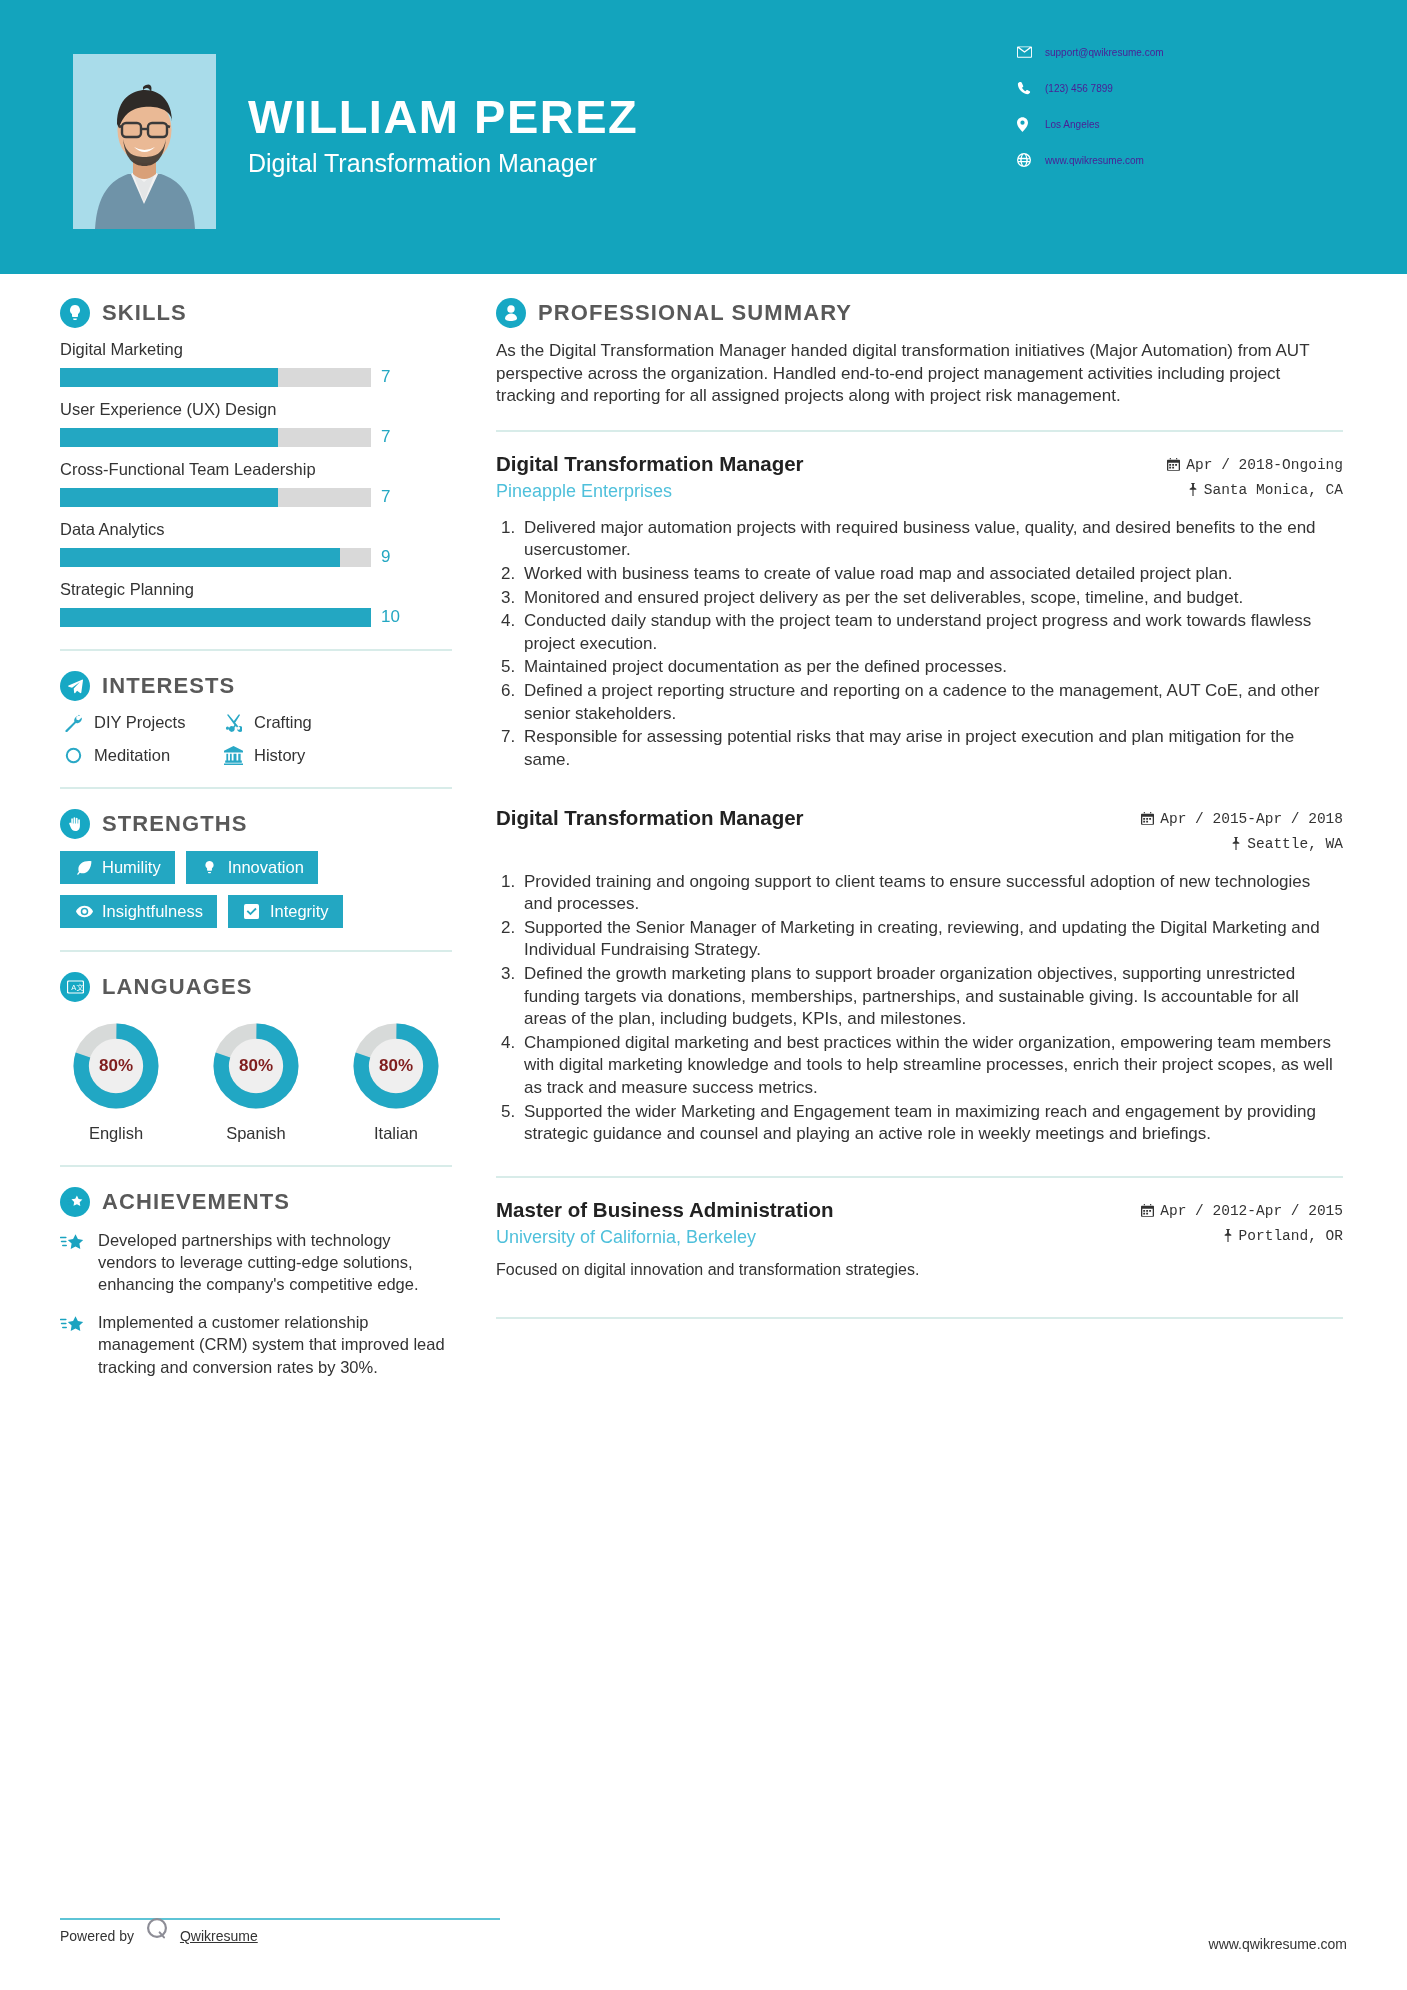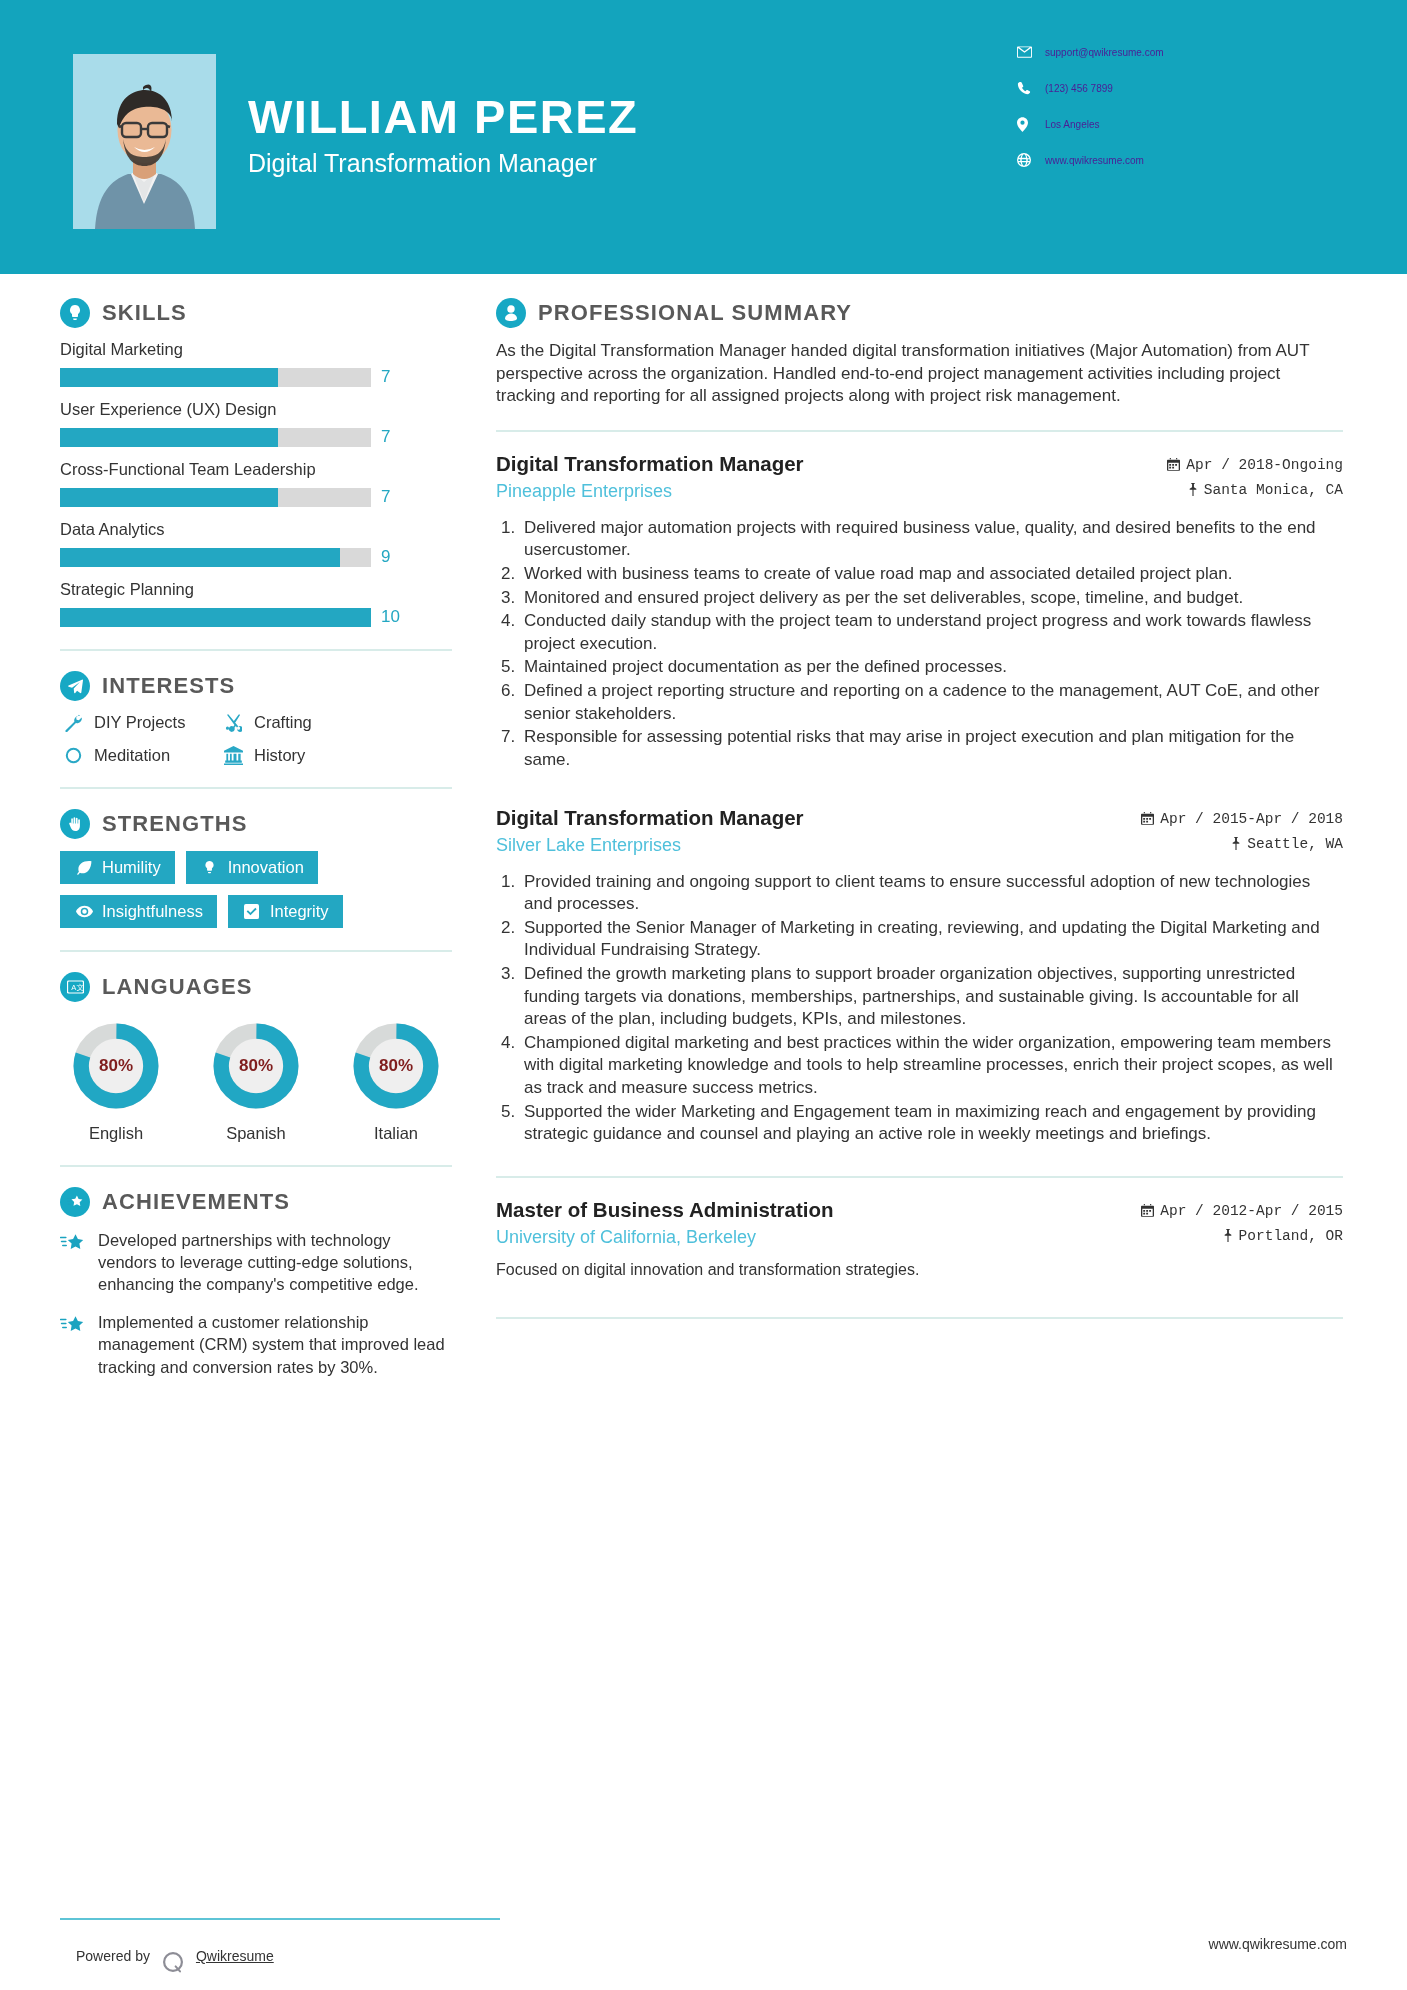--- a/index.html
+++ b/index.html
@@ -265,26 +265,25 @@
     height: 90px;
   }
   .footer-line-left {
     position: absolute;
     left: 60px; top: 18px;
     width: 440px; height: 2px;
     background: #5ec4d6;
   }
   .powered {
     position: absolute;
-    left: 60px; top: 48px;
-    display: flex;
-    align-items: flex-start;
+    left: 60px; top: 14px;
+    display: flex;
+    align-items: flex-end;
     font-size: 14px;
     color: #333;
-    margin-left: 16px;
   }
   .q-logo {
     width: 30px; height: 30px;
     margin: 0 8px;
     display: flex; align-items: center; justify-content: center;
   }
   .q-logo svg { fill: #8d8d96; }
   .brand-link {
     text-decoration: underline;
     color: #333;
@@ -669,21 +668,20 @@
             <li>Maintained project documentation as per the defined processes.</li>
             <li>Defined a project reporting structure and reporting on a cadence to the management, AUT CoE, and other senior stakeholders.</li>
             <li>Responsible for assessing potential risks that may arise in project execution and plan mitigation for the same.</li>
           </ol>
         </div>
 
         <div class="job" style="margin-top:34px;">
           <div class="job-head">
             <div class="job-left">
               <div class="job-role">Digital Transformation Manager</div>
-              <div class="job-company">Silver Lake Enterprises</div>
             </div>
             <div class="job-right">
               <div class="meta-row">
                 <span class="mi">
                   <svg width="13" height="13" viewBox="0 0 14 14">
                       <path d="M3 0h1.2v1.4H3V0zm6.8 0H11v1.4H9.8V0zM.8 2h12.4c.4 0 .8.3.8.8V13c0 .5-.4.8-.8.8H.8A.8.8 0 010 13V2.8c0-.5.4-.8.8-.8zm.6 3v8h11.2V5H1.4zm1 1.4h2v2h-2v-2zm3.2 0h2v2h-2v-2zm3.2 0h2v2h-2v-2zm-6.4 3h2v2h-2v-2zm3.2 0h2v2h-2v-2z"></path>
                     </svg>
                 </span>
                 <span>Apr / 2015-Apr / 2018</span>
               </div>

